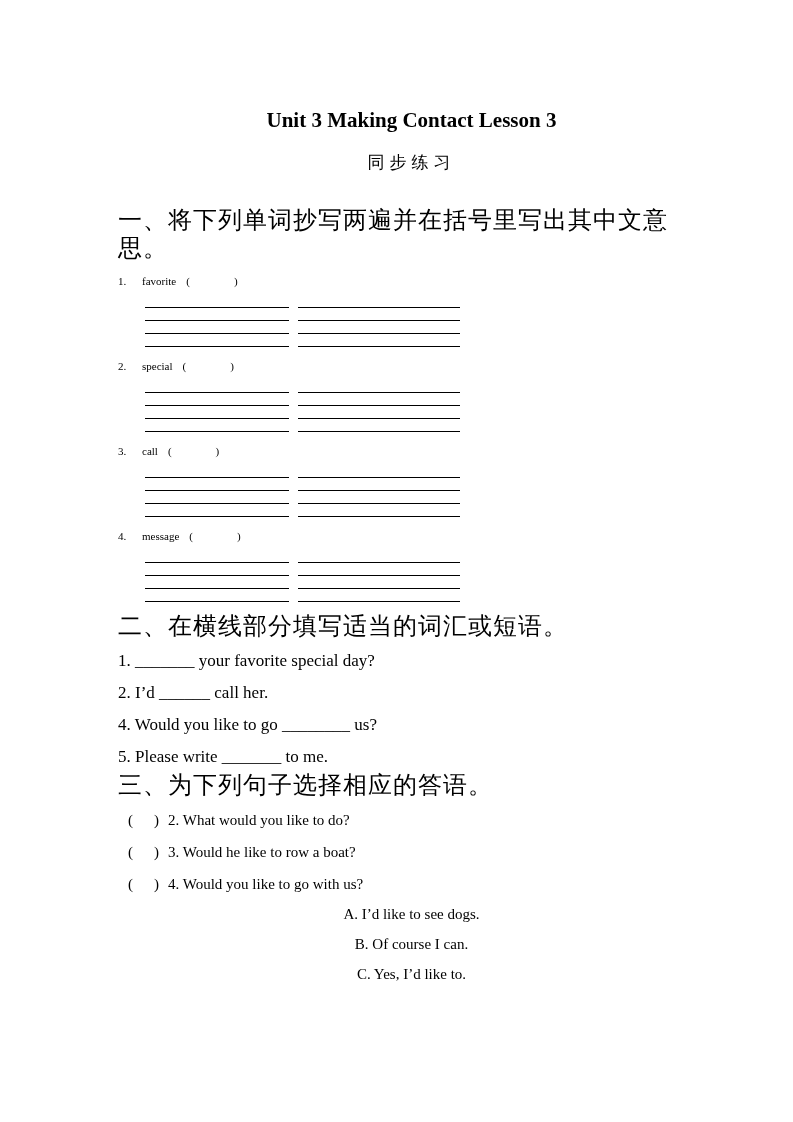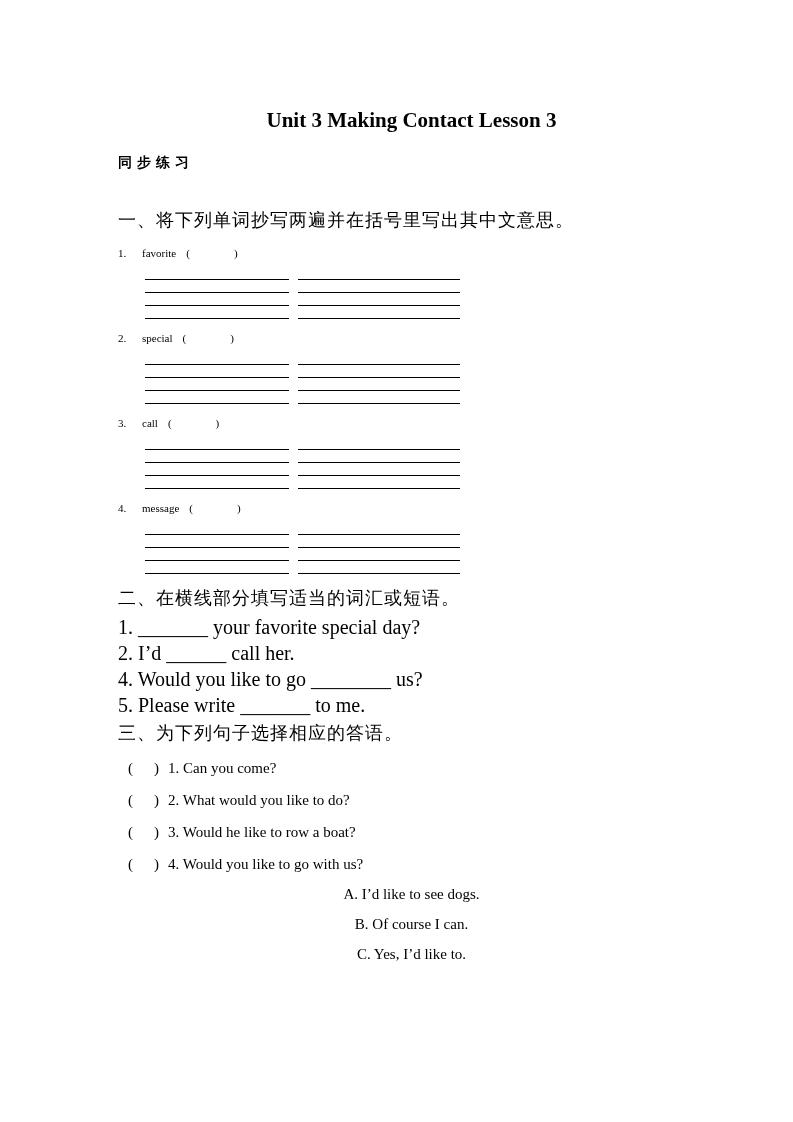--- a/index.html
+++ b/index.html
@@ -12,41 +12,41 @@
   .page {
     box-sizing: border-box;
     width: 793px; height: 1122px;
     padding: 92px 88px 0 118px;
   }
   .title {
     font-size: 21px; font-weight: bold;
     text-align: center; line-height: 28px;
   }
   .subtitle {
-    font-size: 14px; font-weight: bold;
-    text-align: left; line-height: 30px;
+    font-size: 17px; font-weight: normal;
+    text-align: center; line-height: 30px;
     margin: 8px 0 0 0; letter-spacing: 5px;
   }
   .sec-head {
-    font-size: 18px; line-height: 28px; letter-spacing: 1px;
+    font-size: 24px; line-height: 28px; letter-spacing: 1px;
     font-weight: normal;
   }
   #sec1-head { margin-top: 28px; }
   #sec2-head { margin-top: 10px; }
   #sec3-head { margin-top: 3px; }
   .word-row { font-size: 11px; line-height: 22px; margin-top: 8px; }
   .word-row .num { display: inline-block; width: 24px; }
   .word-row .paren-open { margin-left: 10px; }
   .word-row .pgap { display: inline-block; width: 44px; }
   .lines-grid { margin: 3px 0 0 27px; }
   .line-row { display: flex; gap: 9px; height: 13px; }
   .line-row .cell { border-bottom: 1.5px solid #000; height: 12px; }
   .line-row .cell.l { width: 144px; }
   .line-row .cell.r { width: 162px; }
-  .fill-item { font-size: 20px; line-height: 22px; margin-top: 4px; }
+  .fill-item { font-size: 17px; line-height: 22px; margin-top: 10px; }
   .resp-item { font-size: 15px; line-height: 22px; margin-top: 10px; padding-left: 10px; }
   .resp-item .pgap { display: inline-block; width: 21px; }
   .resp-item .after-paren { display: inline-block; width: 9px; }
   .ans-item { font-size: 15px; line-height: 22px; margin-top: 8px; text-align: center; }
 </style>
 </head>
 <body>
 
 <div class="page">
   <h1 class="title">Unit 3 Making Contact Lesson 3</h1>
@@ -135,21 +135,20 @@
   <div class="sec-head" id="sec2-head">二、在横线部分填写适当的词汇或短语。</div>
   <div id="fill-list">
       <div class="fill-item">1. _______ your favorite special day?</div>
       <div class="fill-item">2. I’d ______ call her.</div>
       <div class="fill-item">4. Would you like to go ________ us?</div>
       <div class="fill-item">5. Please write _______ to me.</div>
     </div>
 
   <div class="sec-head" id="sec3-head">三、为下列句子选择相应的答语。</div>
   <div id="resp-list">
-      <div class="resp-item"><span>(</span><span class="pgap"></span><span>)</span><span class="after-paren"></span><span>1. Can you come?</span></div>
       <div class="resp-item"><span>(</span><span class="pgap"></span><span>)</span><span class="after-paren"></span><span>2. What would you like to do?</span></div>
       <div class="resp-item"><span>(</span><span class="pgap"></span><span>)</span><span class="after-paren"></span><span>3. Would he like to row a boat?</span></div>
       <div class="resp-item"><span>(</span><span class="pgap"></span><span>)</span><span class="after-paren"></span><span>4. Would you like to go with us?</span></div>
     </div>
   <div id="ans-list">
       <div class="ans-item">A. I’d like to see dogs.</div>
       <div class="ans-item">B. Of course I can.</div>
       <div class="ans-item">C. Yes, I’d like to.</div>
     </div>
 </div>

